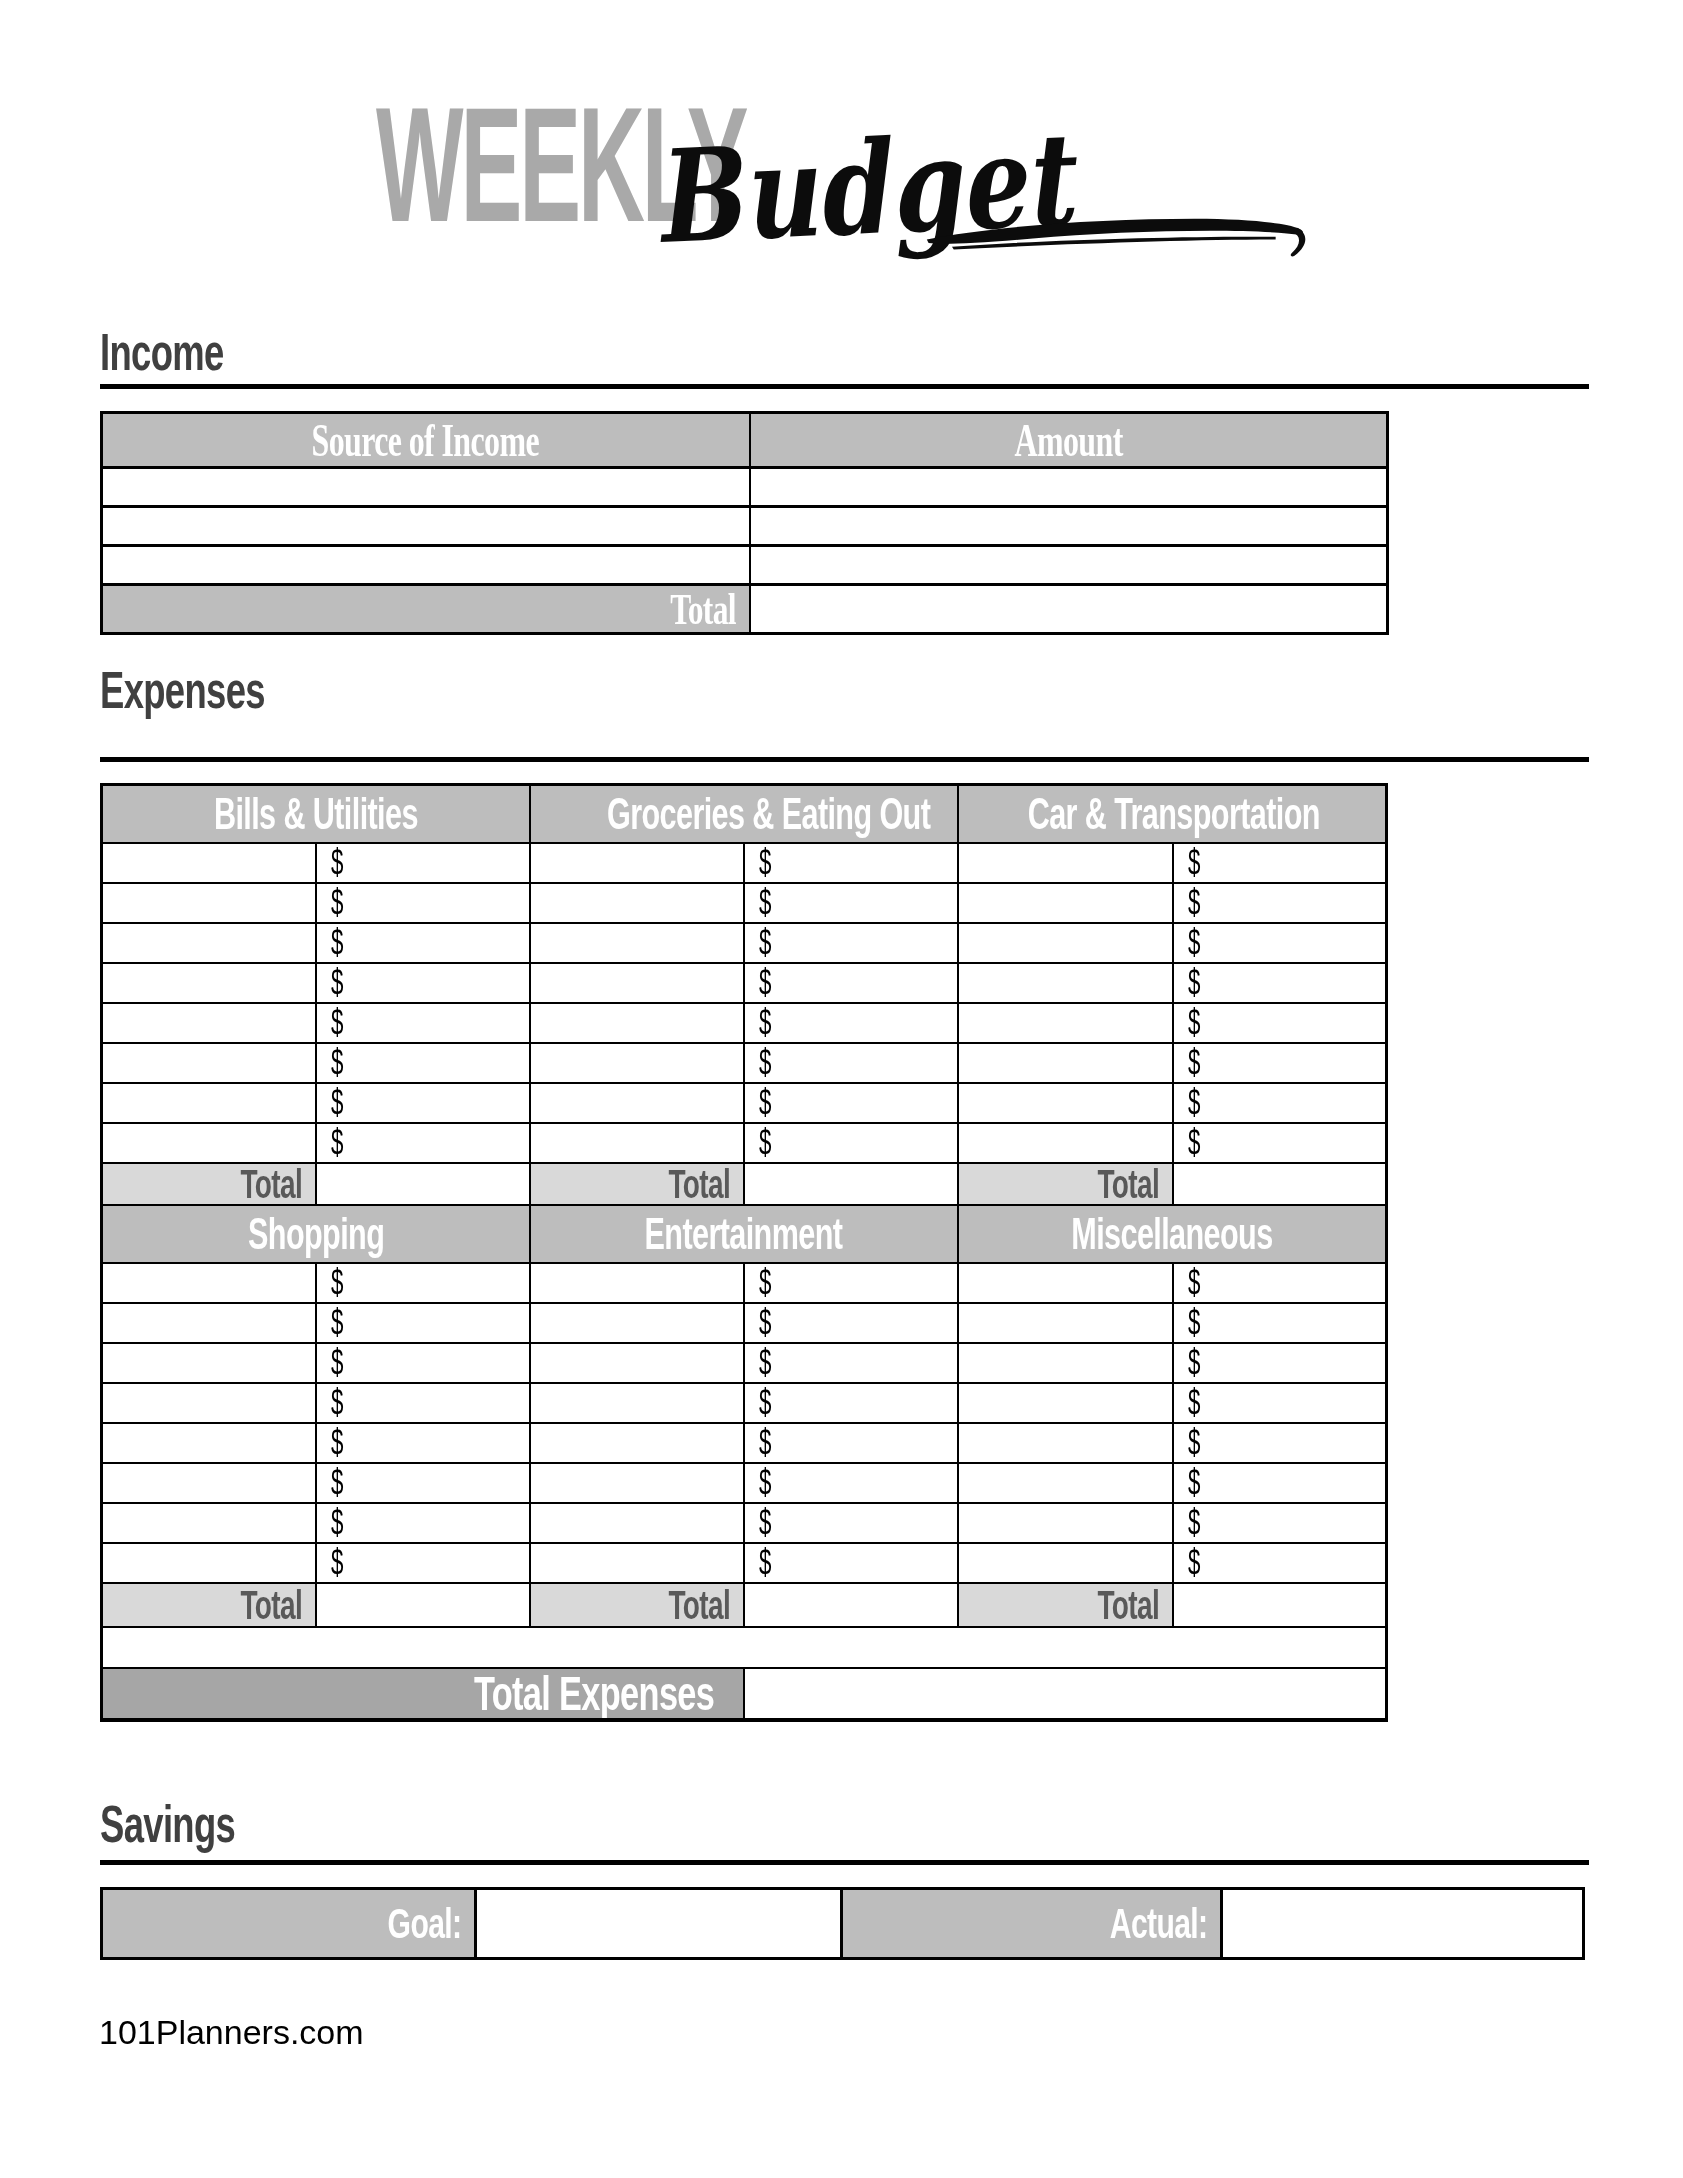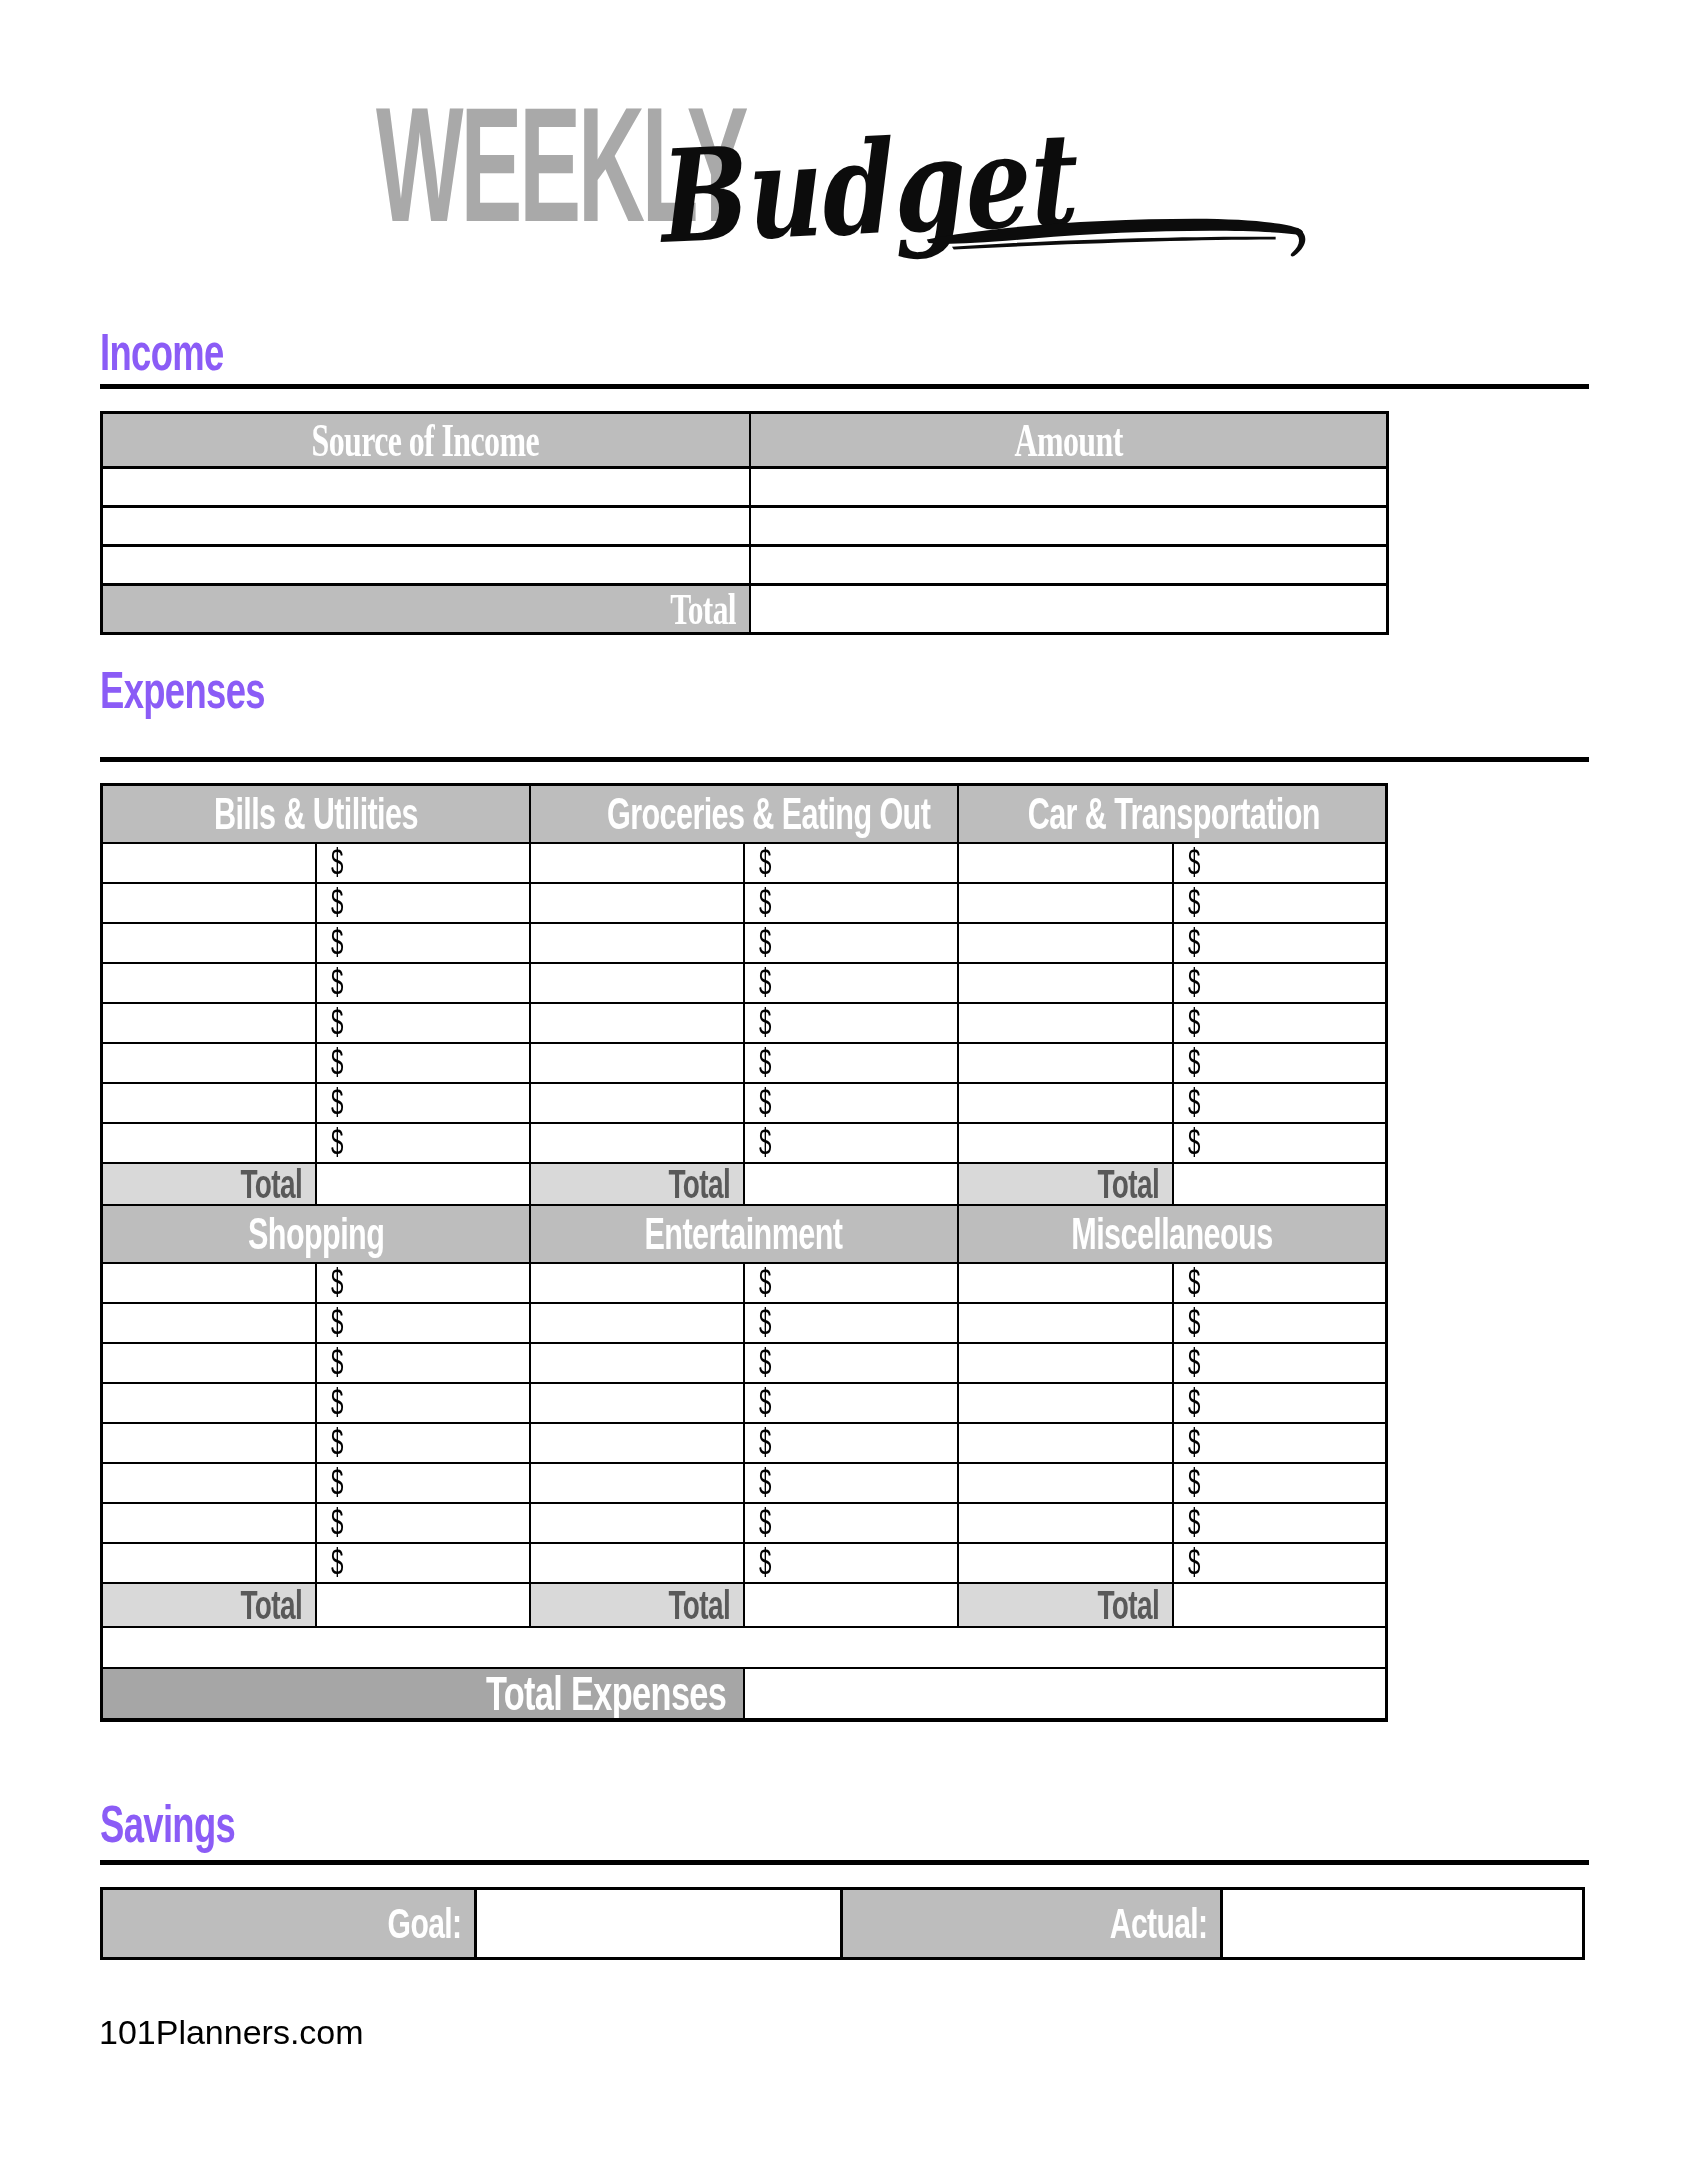--- a/index.html
+++ b/index.html
@@ -30,21 +30,21 @@
   }
   .title-budget{
     position:absolute;left:660px;top:133px;
     font-family:"DejaVu Serif",serif;font-style:italic;font-weight:bold;
     font-size:128px;line-height:1;color:#0c0c0c;
     transform:scaleX(0.80) rotate(-2deg);transform-origin:left top;white-space:nowrap;
   }
   .flourish{position:absolute;left:925px;top:207px;width:392px;height:56px;}
 
   
-  .sec-heading{position:absolute;left:100px;font-size:52px;line-height:1;color:#8b5cf6;}
+  .sec-heading{position:absolute;left:100px;font-size:52px;line-height:1;color:#404040;}
   .rule{position:absolute;left:100px;width:1489px;height:5.4px;background:var(--line-black);}
 
   
   table{border-collapse:collapse;table-layout:fixed;position:absolute;left:100px;background:#fff;}
   td,th{vertical-align:middle;line-height:1;overflow:hidden;}
 
   
   .income-table{top:411px;width:1286px;border:3.6px solid #000;font-family:Liberation Serif, serif;}
   .income-table td,.income-table th{border:3.6px solid #000;border-left-width:2.7px;border-right-width:2.7px;}
   .income-table .hd-row{height:55px;background:var(--header-gray);}
@@ -62,21 +62,21 @@
   .expenses-table .amt-cell{border-left-width:1.8px;}
   .expenses-table .amt-cell .cur{font-size:36px;font-weight:normal;letter-spacing:0;transform:scaleX(0.62);transform-origin:left center;display:inline-block;}
   .expenses-table .amt-cell{padding-left:14.4px;text-align:left;}
   .expenses-table .subtotal-row{height:41px;}
   .expenses-table .sub-label{background:var(--subtotal-gray);color:var(--subtotal-text);font-size:40px;text-align:right;padding-right:12.6px;}
   .expenses-table .subtotal-row .sub-val{border-left-width:1.8px;}
   .expenses-table .group2 .subtotal-row{height:44px;}
   .expenses-table .spacer-row{height:41px;}
   .expenses-table .spacer-row td{border-left:none;border-right:none;}
   .expenses-table .grand-row{height:51px;}
-  .expenses-table .grand-label{background:var(--grand-total-gray);color:#fff;font-size:49px;text-align:right;padding-right:16px;}
+  .expenses-table .grand-label{background:var(--grand-total-gray);color:#fff;font-size:49px;text-align:right;padding-right:28px;}
 
   
   .savings-table{top:1887px;width:1482px;border:3.6px solid #000;}
   .savings-table td{border:3.6px solid #000;height:70px;}
   .savings-table .lbl{background:var(--header-gray);color:#fff;font-size:43px;text-align:right;padding-right:12.6px;}
 
   
   .footer{position:absolute;left:99px;top:2013px;font-size:34px;color:#000;text-align:right;}
 </style>
 </head>

